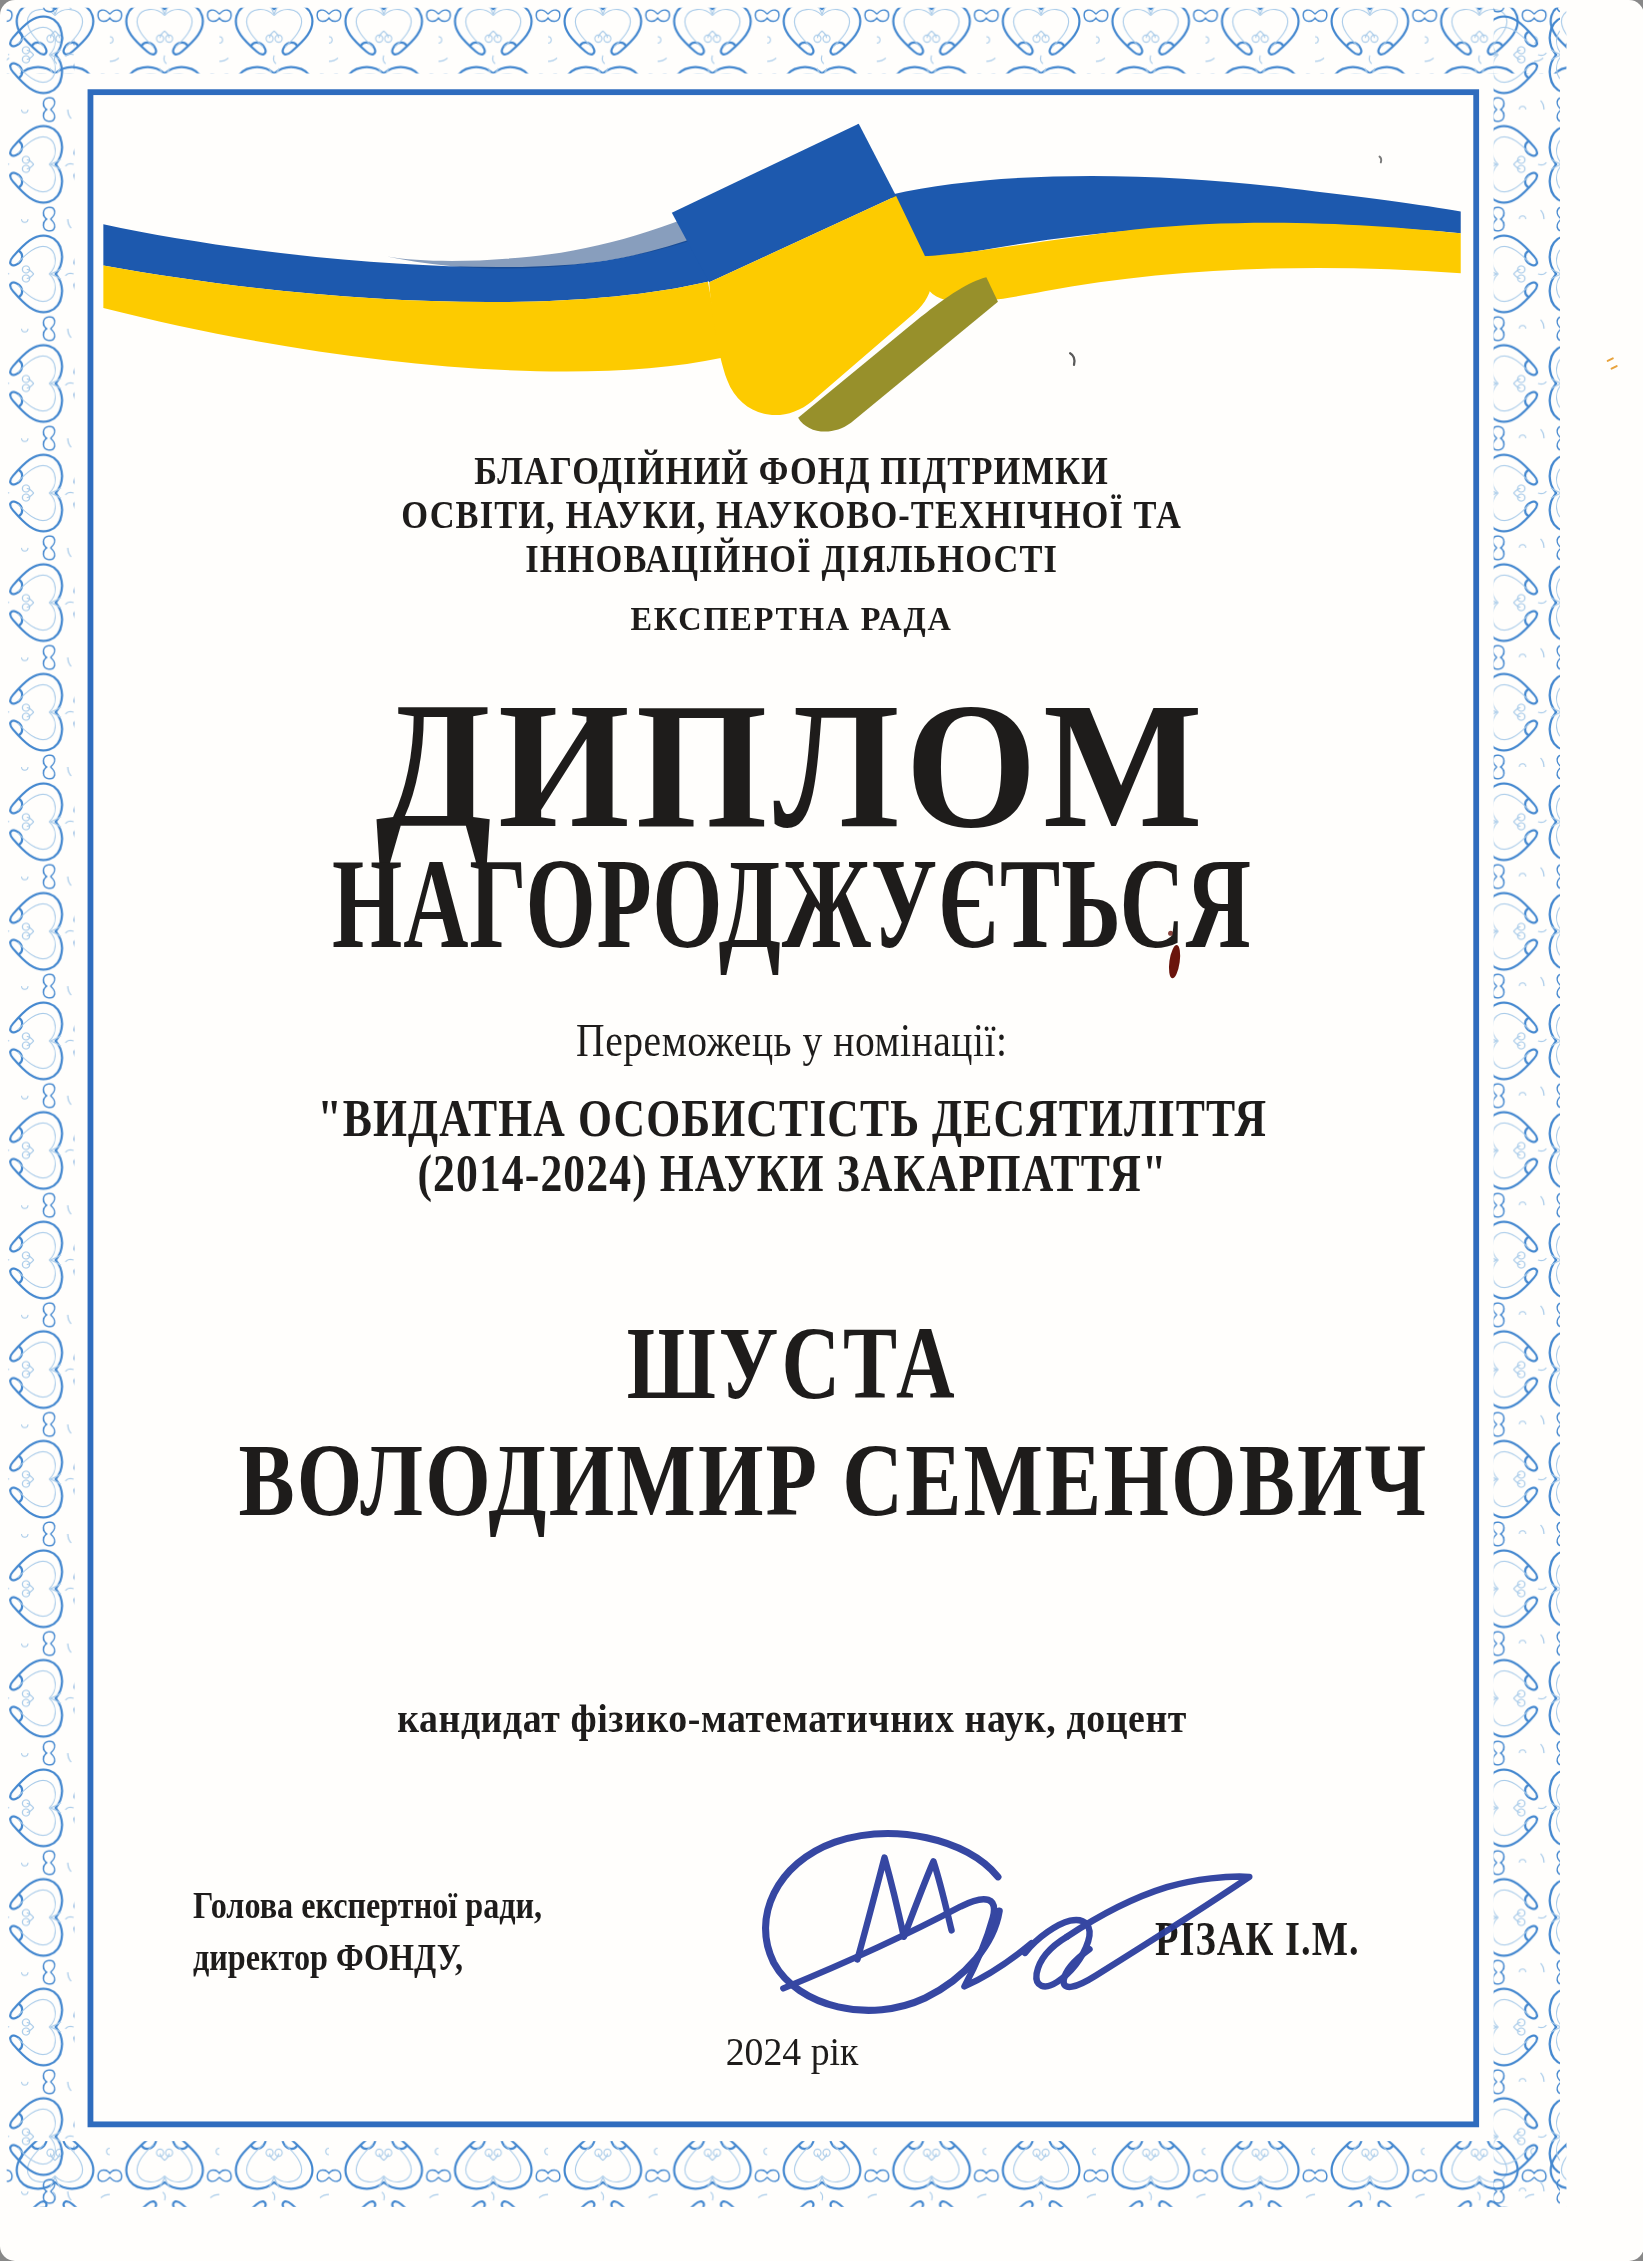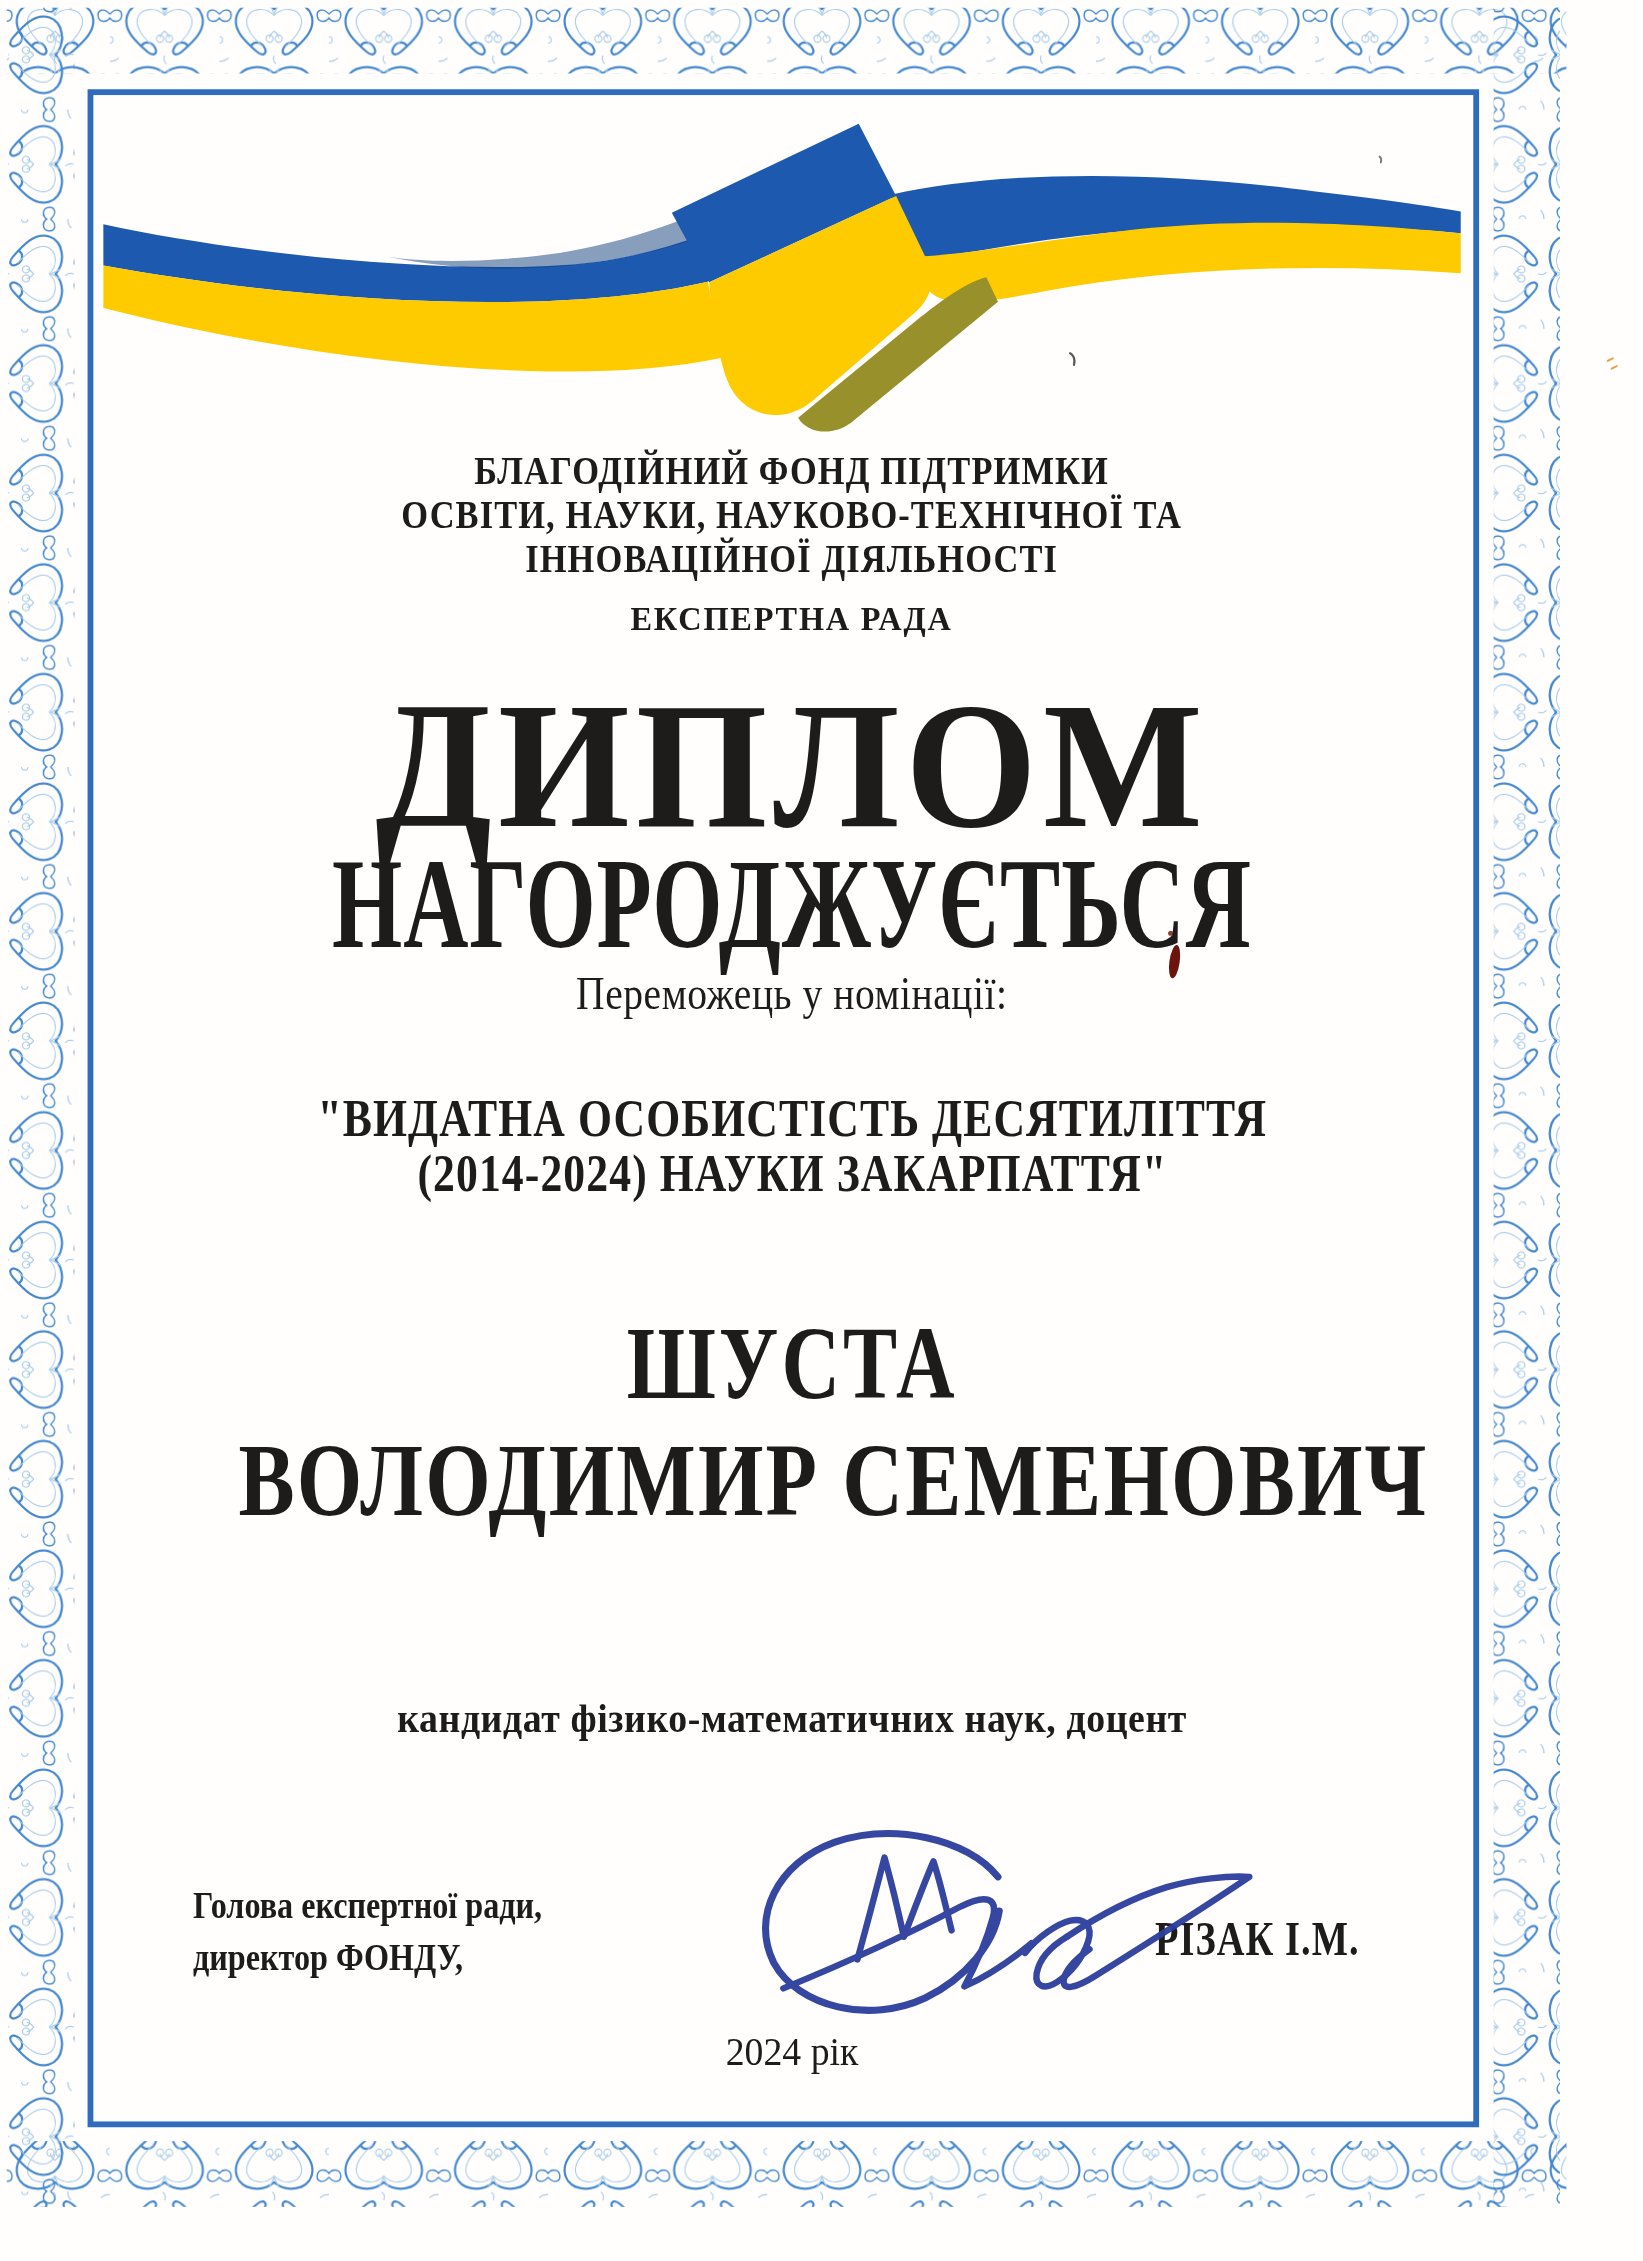--- a/index.html
+++ b/index.html
@@ -3,33 +3,34 @@
 <meta charset="utf-8">
 <style>
   html,body{margin:0;padding:0;background:#888;}
   #page{
     position:relative;
     width:1644px;height:2261px;
     background:#fffefc;
     overflow:hidden;
     font-family:"Liberation Serif","DejaVu Serif",serif;
     color:var(--text-ink,#1e1c1b);
+    border-radius:15px;
   }
   svg.layer{position:absolute;left:0;top:0;width:1644px;height:2261px;}
   .txt{position:absolute;left:99px;width:1386px;text-align:center;white-space:nowrap;}
   .txt .sx{display:inline-block;}
   .org{top:448px;font-size:41px;line-height:44px;font-weight:700;letter-spacing:1.3px;}
   .org .sx{transform:scaleX(.84);}
   .council{top:602px;font-size:34px;font-weight:700;line-height:34px;letter-spacing:1.9px;}
   .council .sx{transform:scaleX(.95);}
   .diploma{top:676px;font-size:180px;font-weight:700;line-height:180px;letter-spacing:6.4px;}
   .diploma .sx{transform:scaleX(.94);}
   .awarded{top:839px;font-size:129px;font-weight:700;line-height:129px;letter-spacing:1.3px;}
   .awarded .sx{transform:scaleX(.70);}
-  .intro{top:971px;font-size:46px;font-weight:400;line-height:46px;letter-spacing:0.6px;}
+  .intro{top:1018px;font-size:46px;font-weight:400;line-height:46px;letter-spacing:0.6px;}
   .intro .sx{transform:scaleX(.86);}
   .nomination{top:1091px;font-size:52px;font-weight:700;line-height:55px;letter-spacing:1.3px;}
   .nomination .sx{transform:scaleX(.84);}
   .surname{top:1311px;font-size:104px;font-weight:700;line-height:104px;letter-spacing:3.9px;}
   .surname .sx{transform:scaleX(.78);}
   .givenname{top:1428px;font-size:104px;font-weight:700;line-height:104px;letter-spacing:2.6px;}
   .givenname .sx{transform:scaleX(.81);}
   .degree{top:1651px;font-size:39px;font-weight:700;line-height:39px;letter-spacing:0.6px;margin-top:48px;}
   .degree .sx{transform:scaleX(.97);}
   .signer{

